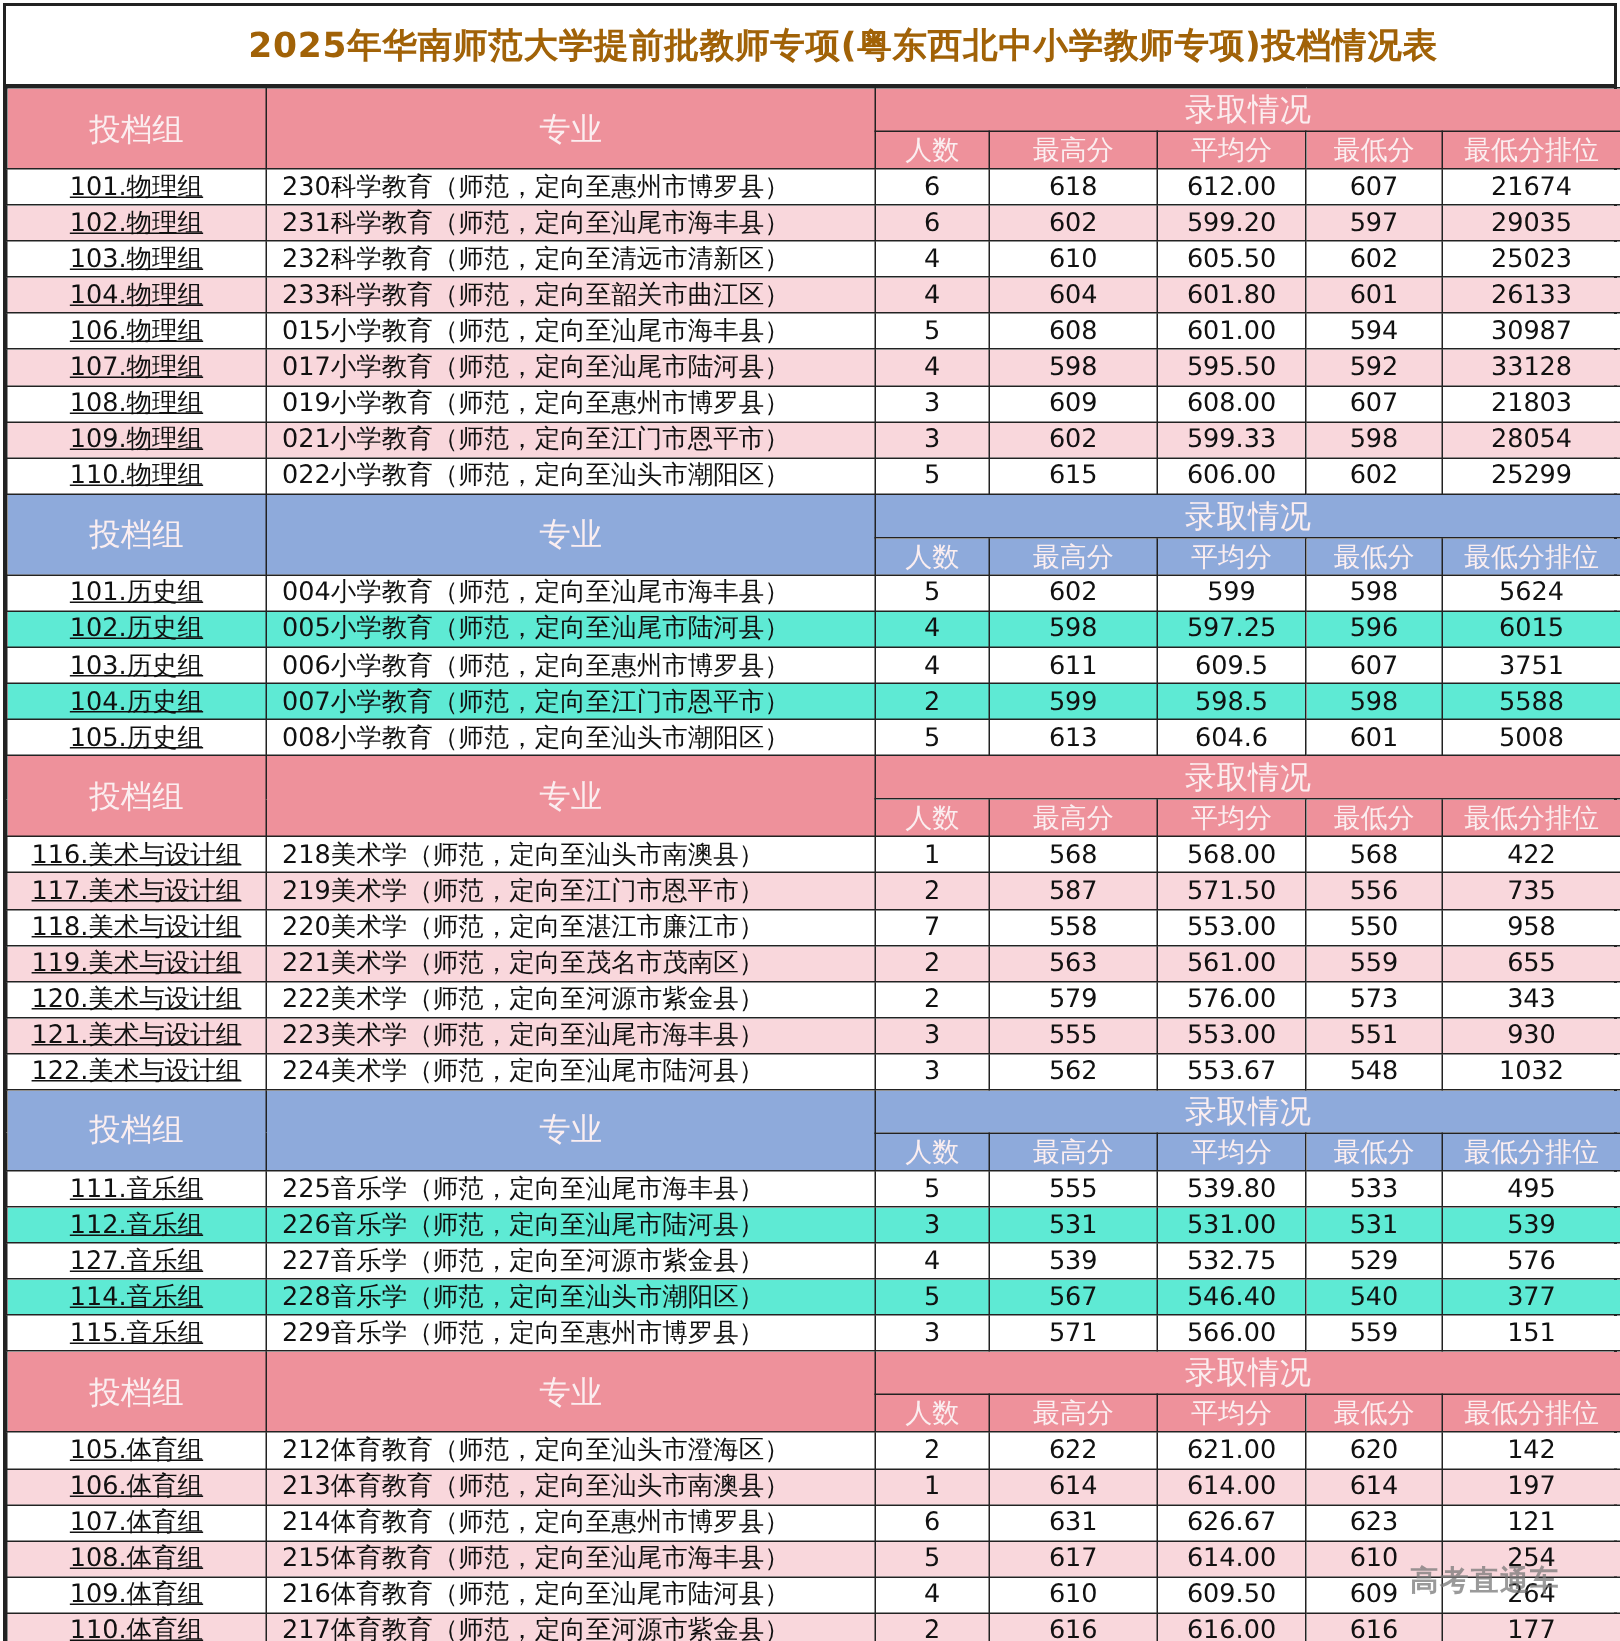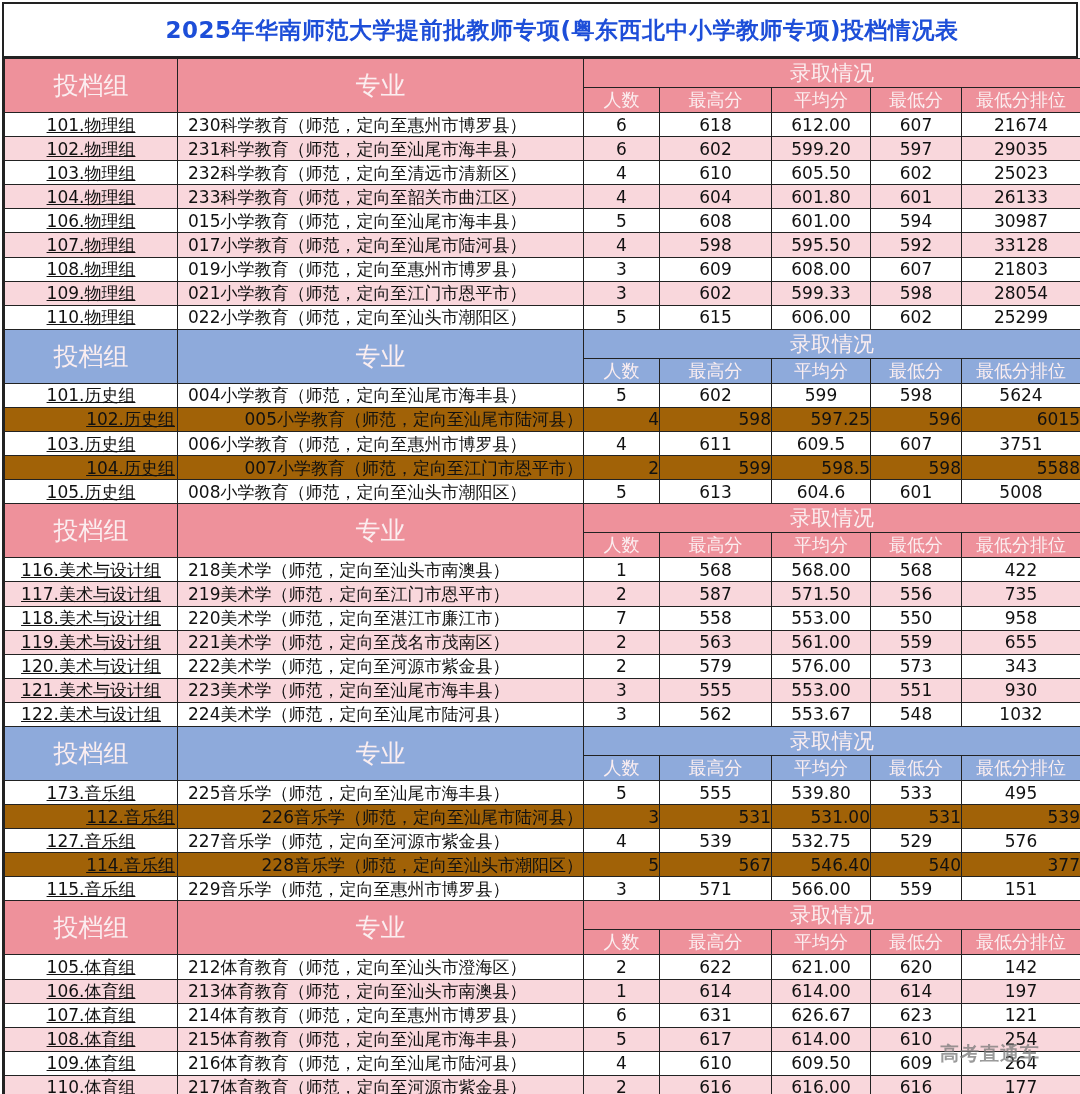--- a/index.html
+++ b/index.html
@@ -7,39 +7,39 @@
     width: 1080px; height: 1094px; background: #ffffff;
     font-family: "DejaVu Sans", "Liberation Sans", sans-serif;
     overflow: hidden; position: relative;
   }
   #sheet {
     position: absolute; left: 2px; top: 2px; width: 1076px;
     border: 2px solid #222;
   }
   .title {
     height: 54px; display: flex; align-items: center; justify-content: center;
-    font-size: 23px; font-weight: bold; color: #1d4ed8; letter-spacing: 0.5px;
+    font-size: 23px; font-weight: bold; color: #a16207; letter-spacing: 0.5px;
     border-bottom: 2px solid #222; background: #fff; padding-left: 44px;
   }
   table { border-collapse: collapse; width: 100%; table-layout: fixed; }
   td, th {
     border: 1.5px solid #222; text-align: center; white-space: nowrap;
     overflow: hidden; font-weight: normal;
   }
   th { color: #fbeef0; }
   .hdr-big { height: 29px; font-size: 21px; }
   .hdr-small { height: 24px; font-size: 18px; }
-  .hdr-merged { font-size: 25px; text-align: center; }
+  .hdr-merged { font-size: 21px; text-align: center; }
   td { height: 24.1px; font-size: 17px; color: #111; line-height: 20px; }
   td.major { text-align: left; padding-left: 10px; }
   td.grp { padding: 0 2px; text-decoration: underline; }
   .pink th { background: #ee919b; }
   .blue th { background: #8eaadb; }
   tr.alt-pink td { background: #f9d7dc; }
-  tr.alt-blue td { background: #a16207; text-align: right; }
+  tr.alt-blue td { background: #5eead4; }
   tr.plain td { background: #ffffff; }
   .watermark {
     position: absolute; left: 940px; top: 1041px; font-size: 19px;
     color: rgba(120,120,120,0.75); letter-spacing: 1px; pointer-events: none; font-weight: bold;
   }
 </style>
 </head>
 <body>
 
 <div id="sheet">
@@ -286,21 +286,21 @@
           <th colspan="5" class="hdr-big">录取情况</th>
         </tr>
         <tr class="blue">
           <th class="hdr-small">人数</th>
           <th class="hdr-small">最高分</th>
           <th class="hdr-small">平均分</th>
           <th class="hdr-small">最低分</th>
           <th class="hdr-small">最低分排位</th>
         </tr>
         <tr class="plain">
-          <td class="grp">173.音乐组</td>
+          <td class="grp">111.音乐组</td>
           <td class="major">225音乐学（师范，定向至汕尾市海丰县）</td>
           <td>5</td>
           <td>555</td>
           <td>539.80</td>
           <td>533</td>
           <td>495</td>
         </tr>
         <tr class="alt-blue">
           <td class="grp">112.音乐组</td>
           <td class="major">226音乐学（师范，定向至汕尾市陆河县）</td>

